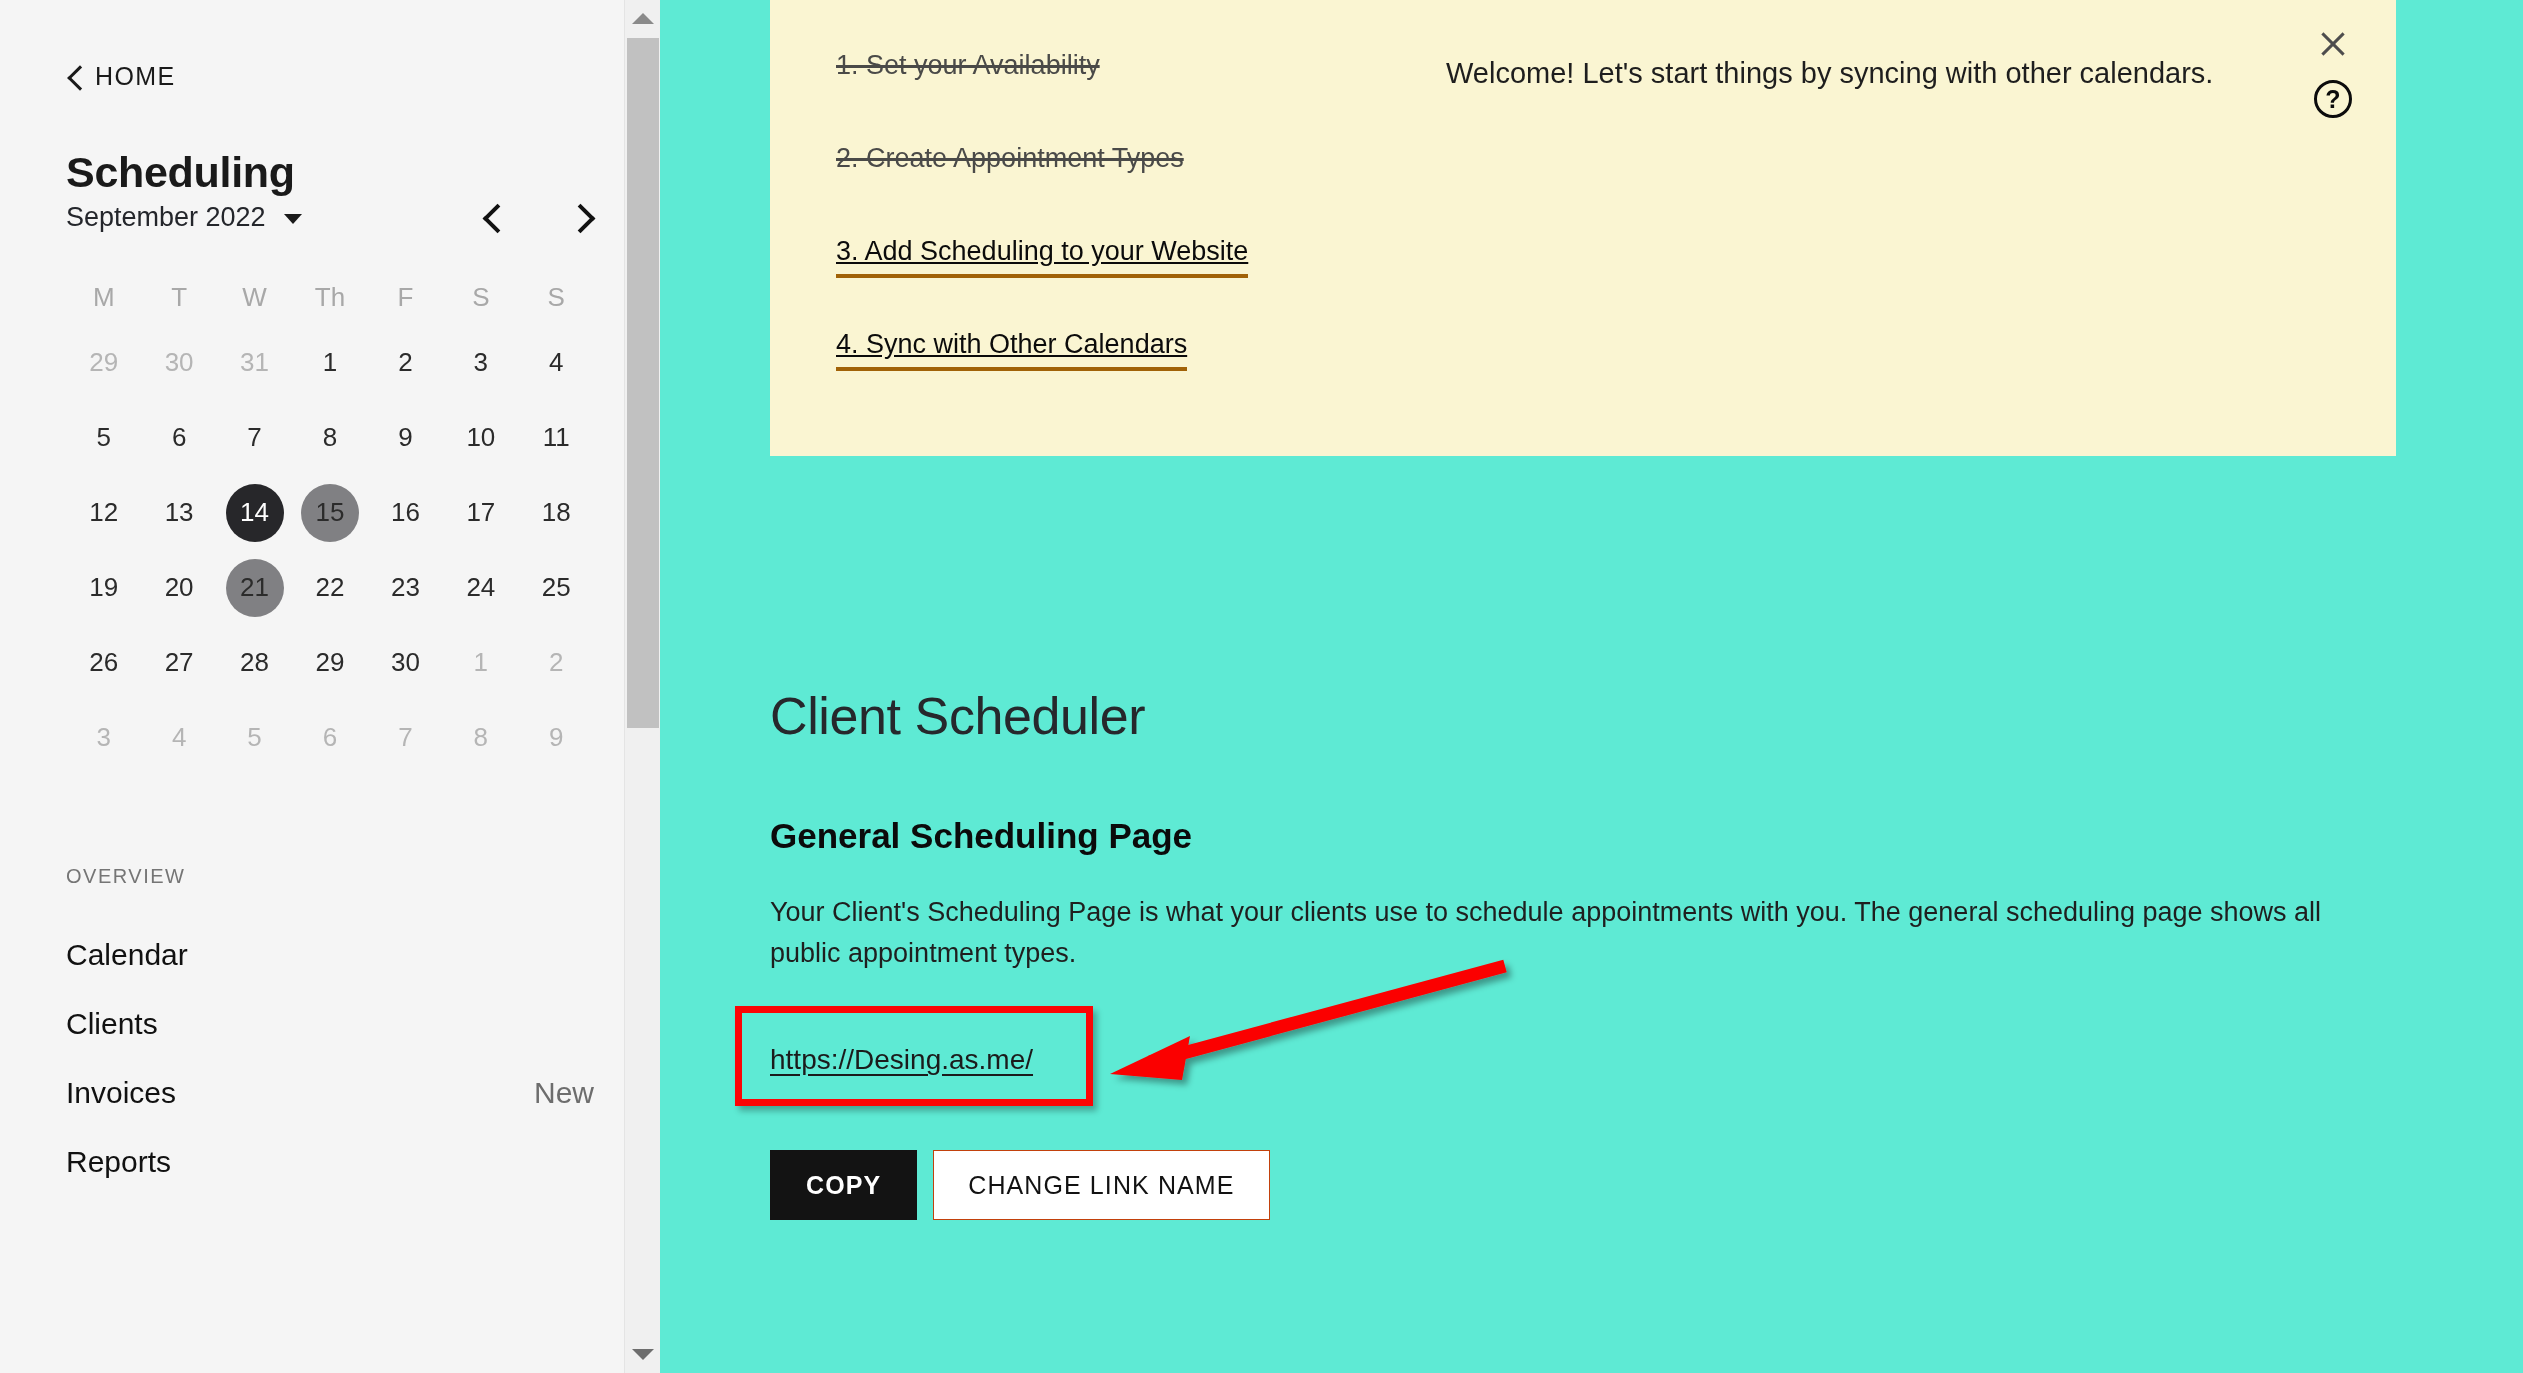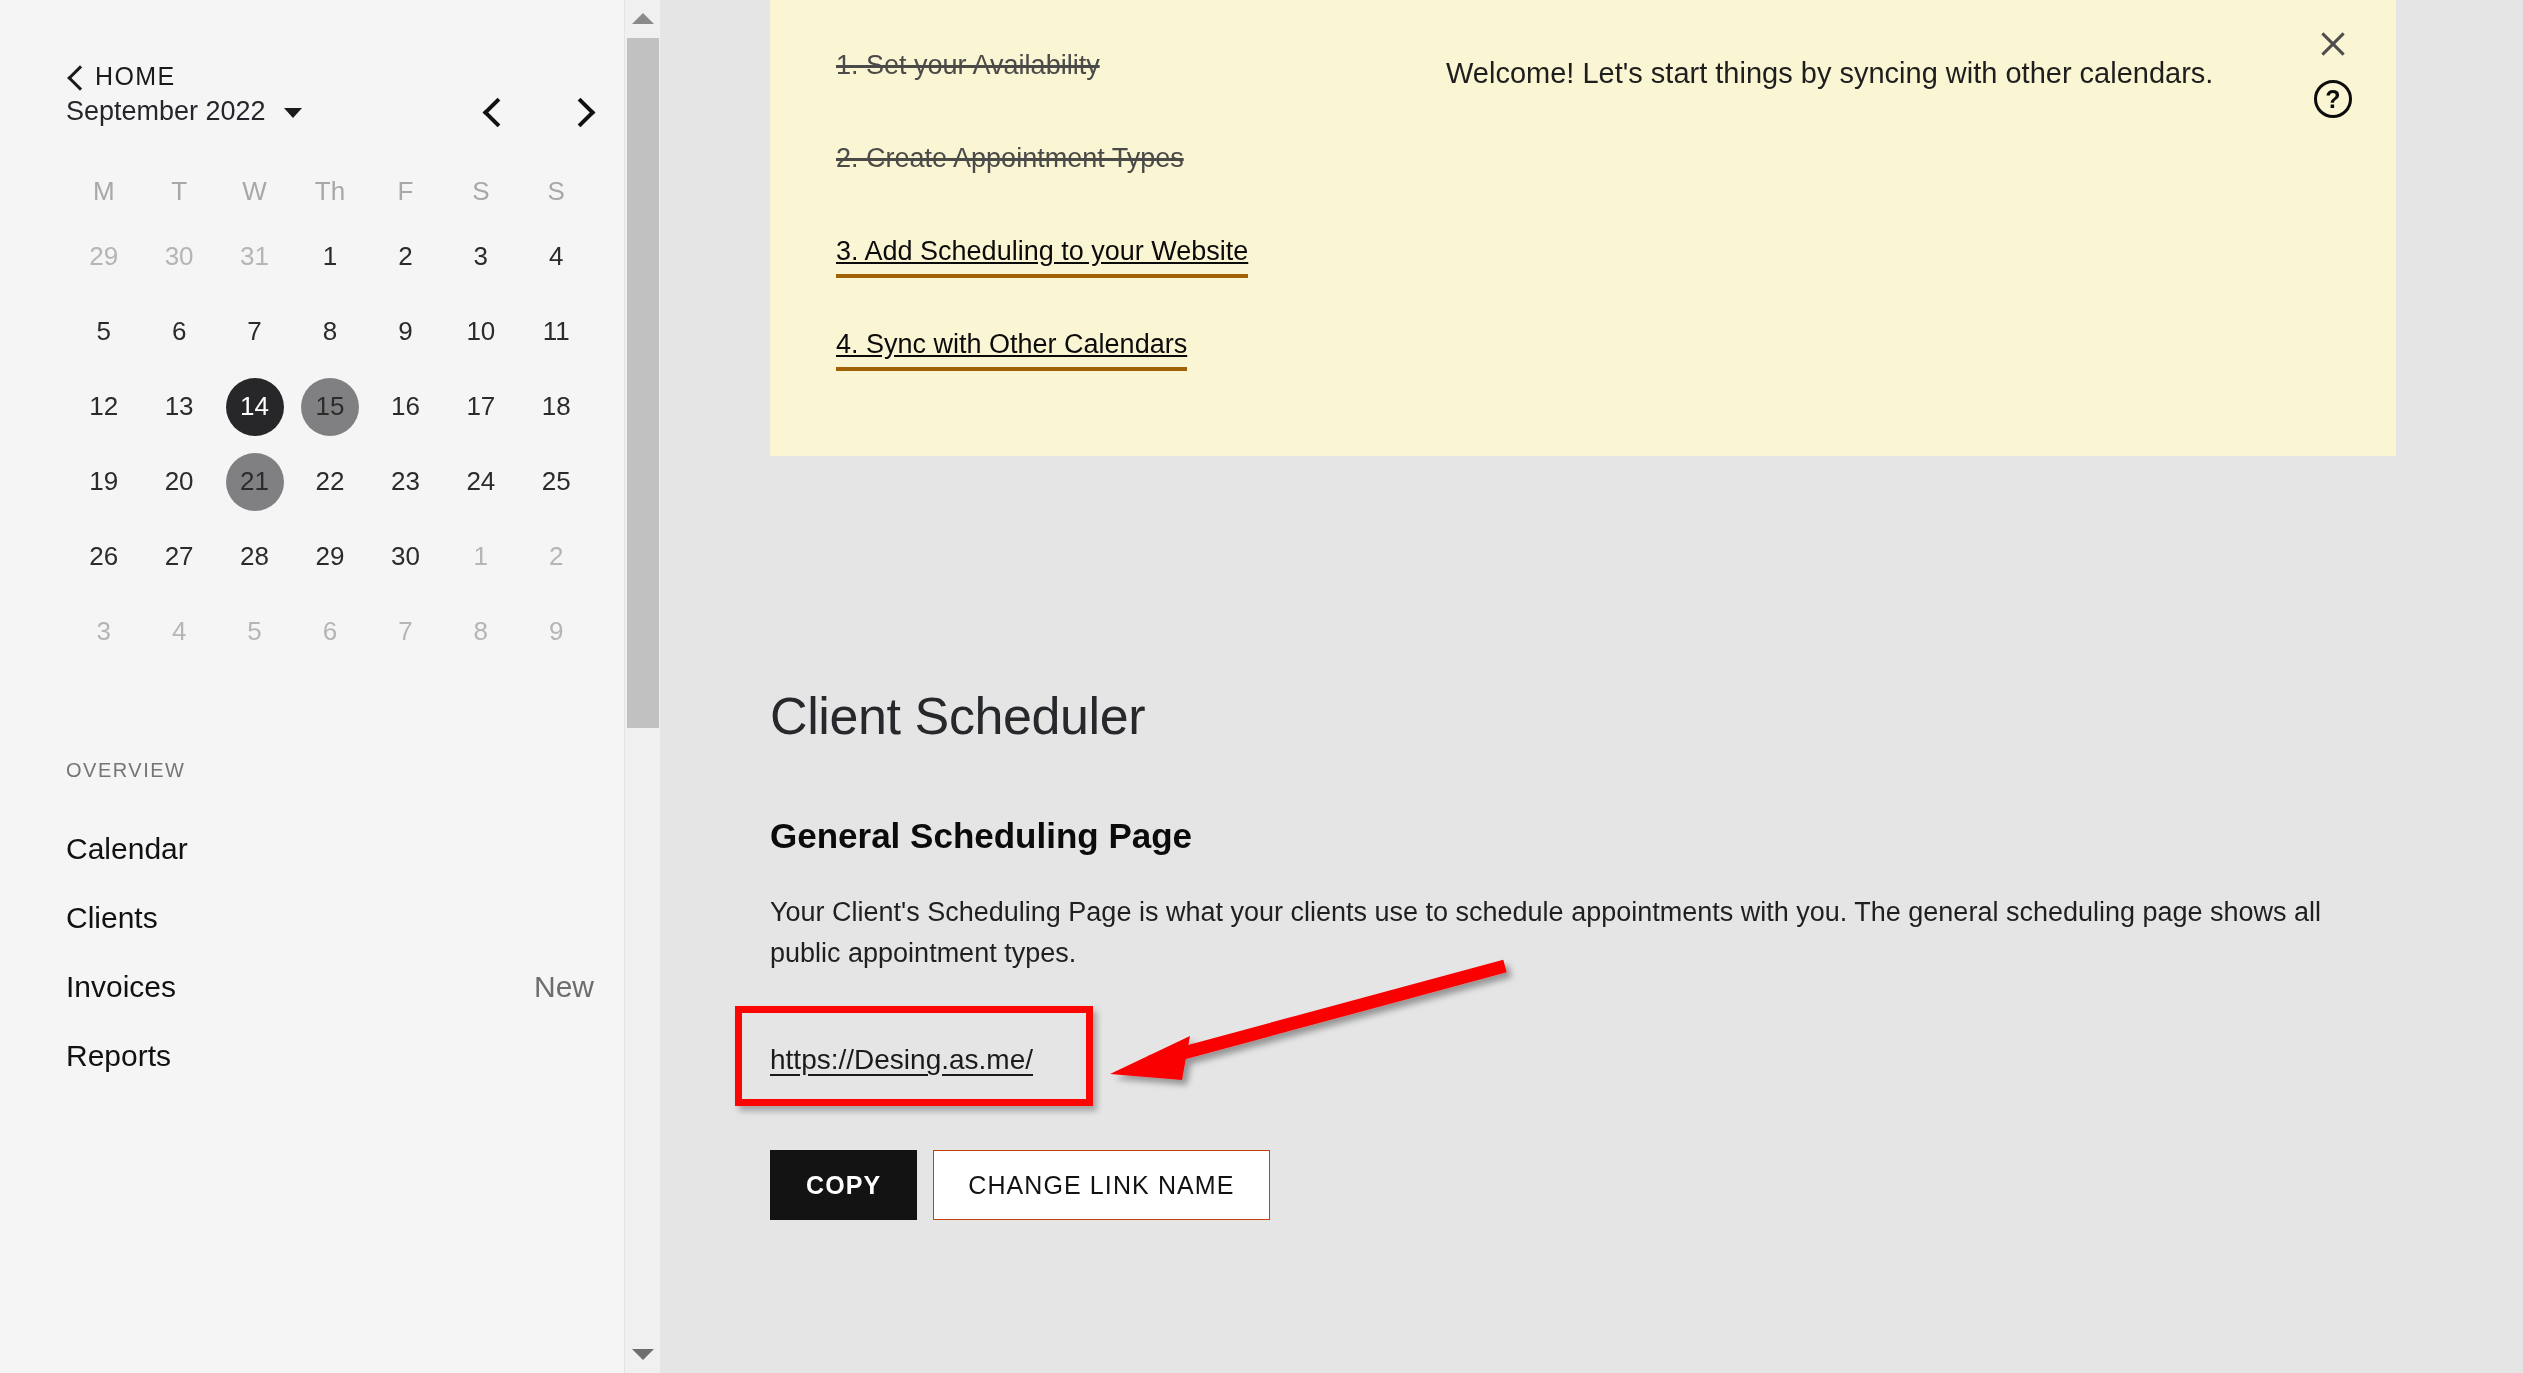--- a/index.html
+++ b/index.html
@@ -135,21 +135,21 @@
     position: absolute; left: 2px; top: 38px;
     width: 32px; height: 690px;
     background: #c1c1c1;
     cursor: pointer;
   }
 
   
   .main {
     position: relative;
     flex: 1 1 auto; height: 1373px;
-    background: #e5e5e5;
+    background: #5eead4;
     overflow: hidden;
   }
 
   
   .banner {
     position: absolute;
     left: 110px; top: 0;
     width: 1626px; height: 456px;
     background: #faf5d2;
   }
@@ -271,20 +271,21 @@
 <div id="app">
 
   <aside class="sidebar">
     <div class="sidebar-inner">
 
       <div class="home-link">
         <span class="home-chevron"></span>
         <span class="home-label">HOME</span>
       </div>
 
+      <h1 class="page-title">Scheduling</h1>
 
       <div class="month-row">
         <div class="month-select">
           <span class="month-label">September 2022</span>
           <span class="caret-down"></span>
         </div>
         <div class="month-nav">
           <span class="nav-arrow nav-prev"></span>
           <span class="nav-arrow nav-next"></span>
         </div>

